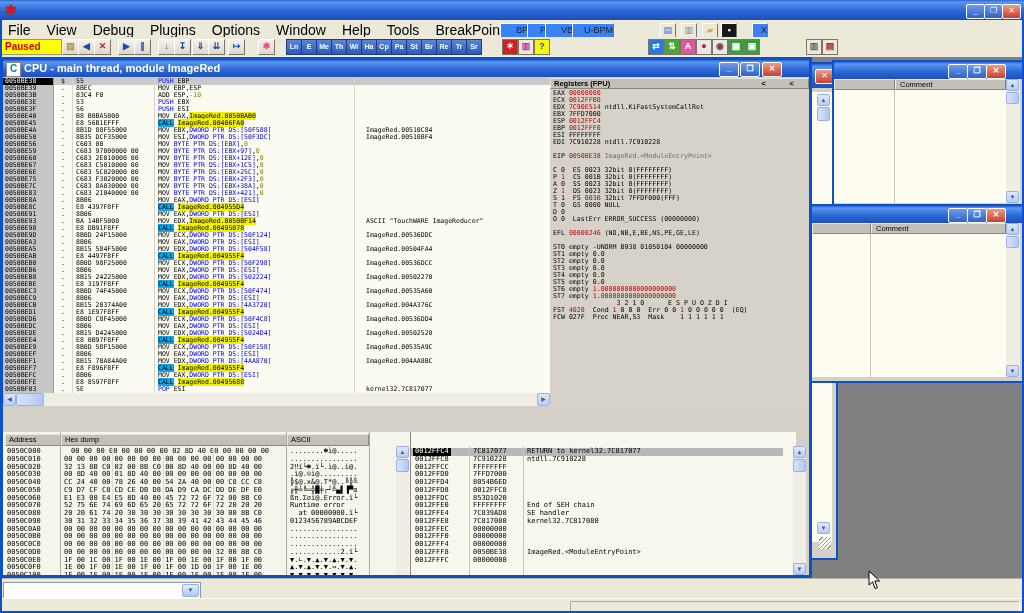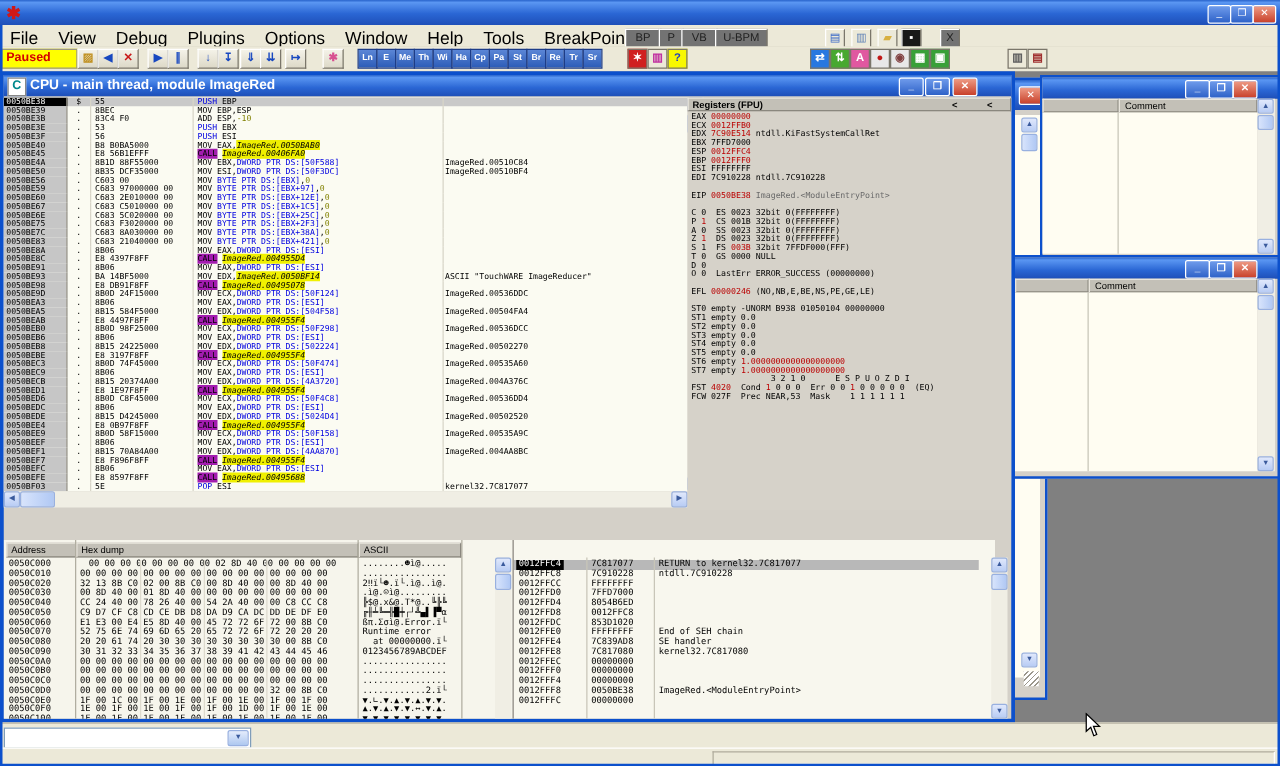--- a/index.html
+++ b/index.html
@@ -8,22 +8,22 @@
   .abs{position:absolute;}
   
   .titlebar{left:0;top:0;width:1024px;height:20px;
     background:linear-gradient(180deg,#2964CC 0%,#5A96F2 10%,#2A66D4 55%,#1E4FB8 100%);}
   .appicon{left:5px;top:2px;width:16px;height:16px;color:#D01818;font-size:14px;line-height:16px;font-weight:bold;}
   .winbtn{top:4px;width:17px;height:13px;border:1px solid #FFFFFF;border-radius:2px;
     background:linear-gradient(#6F9BEB,#2E62C8);color:#fff;font-size:8px;line-height:11px;text-align:center;}
   .winbtn.close{background:linear-gradient(#EE9C86,#C8402A);}
   .menubar{left:0;top:20px;width:1024px;height:17px;background:#ECE9D8;border-bottom:1px solid #C8C4B4;}
   .mitem{display:inline-block;padding:1px 8px 0 8px;font-size:14px;color:#000;height:16px;}
-  .mbtn{top:23px;height:14px;border:1px solid;border-color:#FFF #7A766A #7A766A #FFF;background:#737373;
-    font-size:9px;text-align:center;line-height:13px;color:#222;}
+  .mbtn{top:23px;height:14px;border:1px solid;border-color:#FFF #7A766A #7A766A #FFF;background:#3b82f6;
+    font-size:9px;text-align:right;line-height:13px;color:#222;}
   .micon{top:23px;width:14px;height:14px;border:1px solid;border-color:#FFF #7A766A #7A766A #FFF;
     font-size:9px;line-height:13px;text-align:center;}
   .toolbar{left:0;top:37px;width:1024px;height:20px;background:#ECE9D8;}
   .paused{left:1px;top:2px;width:56px;height:14px;background:#FFFF00;border:1px solid #9A9684;
     color:#D40000;font-weight:bold;font-size:10px;line-height:14px;padding-left:3px;}
   .tbtn{top:2px;width:15px;height:14px;border:1px solid;border-color:#FFF #7A766A #7A766A #FFF;
     background:linear-gradient(#F4F2E8,#DDD9C8);font-size:9px;line-height:13px;text-align:center;font-weight:bold;}
   .lbtn{top:2px;width:14px;height:14px;border:1px solid #1C3C88;
     background:linear-gradient(#5B86D6,#2C5CB8);color:#FFF;font-size:7px;line-height:13px;text-align:center;font-weight:bold;}
   .cbtn{top:2px;width:14px;height:14px;border:1px solid #7A766A;font-size:9px;line-height:13px;text-align:center;font-weight:bold;}
@@ -46,22 +46,22 @@
     border:1px solid #98B0E0;border-radius:2px;box-sizing:border-box;}
   
   .disasm{left:3px;top:78px;width:547px;height:315px;background:#FBFBF2;overflow:hidden;}
   .drow{position:relative;height:7px;font-size:6.5px;line-height:7px;font-family:"DejaVu Sans Mono",monospace;white-space:pre;}
   .drow.sel{background:#C9C9C9;}
   .c-a{position:absolute;left:0;width:51px;height:7px;background:#C6C6C6;border-right:1px solid #9E9B90;padding-left:2px;box-sizing:border-box;}
   .drow.sel .c-a{background:#000;color:#FFF;}
   .c-s{position:absolute;left:52px;width:18px;height:7px;border-right:1px solid #D8D5C8;padding-left:6px;box-sizing:border-box;}
   .c-b{position:absolute;left:71px;width:81px;height:7px;border-right:1px solid #D8D5C8;padding-left:2px;box-sizing:border-box;}
   .c-i{position:absolute;left:153px;width:199px;height:7px;border-right:1px solid #D8D5C8;padding-left:2px;box-sizing:border-box;}
-  .c-c{position:absolute;left:353px;width:194px;height:7px;padding-left:0;}
-  .mc{background:#a21caf;} .my{background:#F0F000;font-style:italic;} .mb{color:#0000E0;} .md{color:#0000E0;} .mo{color:#808000;}
+  .c-c{position:absolute;left:353px;width:194px;height:7px;padding-left:10px;}
+  .mc{background:#0ea5e9;} .my{background:#F0F000;} .mb{color:#0000E0;} .md{color:#0000E0;} .mo{color:#808000;}
   .regs{left:550px;top:78px;width:259px;height:330px;background:#D6D2C9;overflow:hidden;}
   .phdr{position:absolute;left:0;top:0;right:0;height:11px;background:#C3C0B7;border:1px solid;
     border-color:#E9E6DD #8A877E #8A877E #E9E6DD;font-size:7.5px;line-height:10px;font-weight:bold;padding-left:3px;box-sizing:border-box;}
   .rline{position:relative;height:7px;font-size:6.6px;line-height:7px;font-family:"DejaVu Sans Mono",monospace;white-space:pre;padding-left:3px;}
   .rc1{color:#BA0000;} .rc2{color:#6A6A6A;}
   .infopane{left:3px;top:408px;width:806px;height:24px;background:#FBFBF2;border-top:1px solid #9E9B90;}
   .infotext{position:absolute;left:6px;top:11px;font-size:7px;font-family:"DejaVu Sans Mono",monospace;}
   .dumpstack{left:3px;top:432px;width:806px;height:143px;overflow:hidden;}
   .dump-bg{position:absolute;left:0;top:0;width:408px;height:143px;background:#F6F5EC;}
   .stack-bg{position:absolute;left:408px;top:0;width:385px;height:143px;background:#F8F7EE;}

